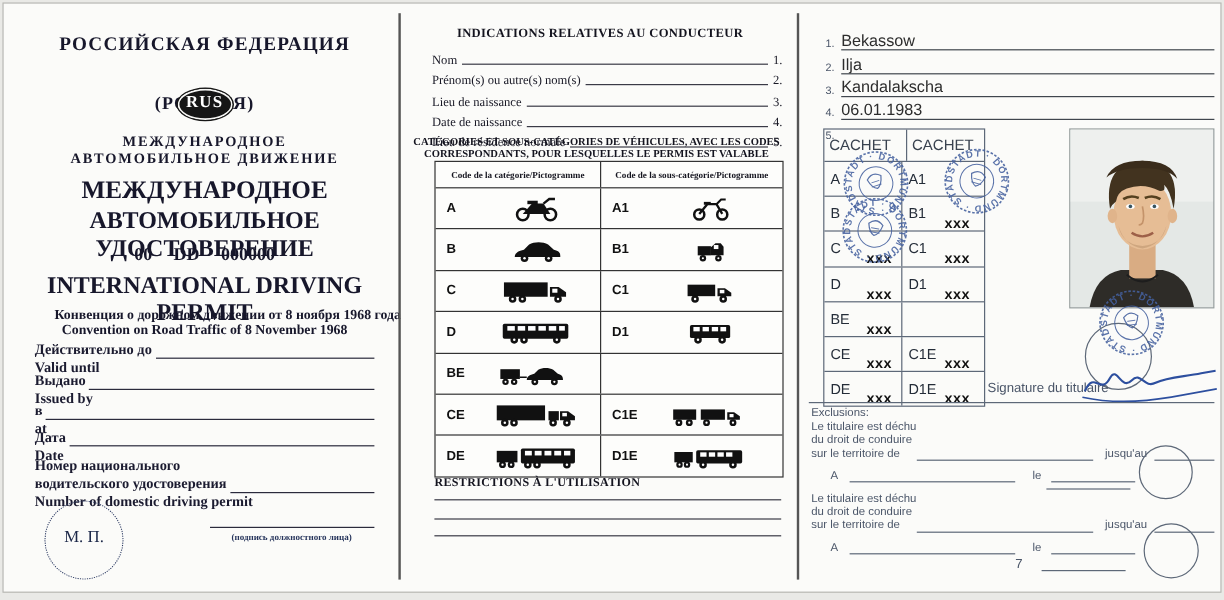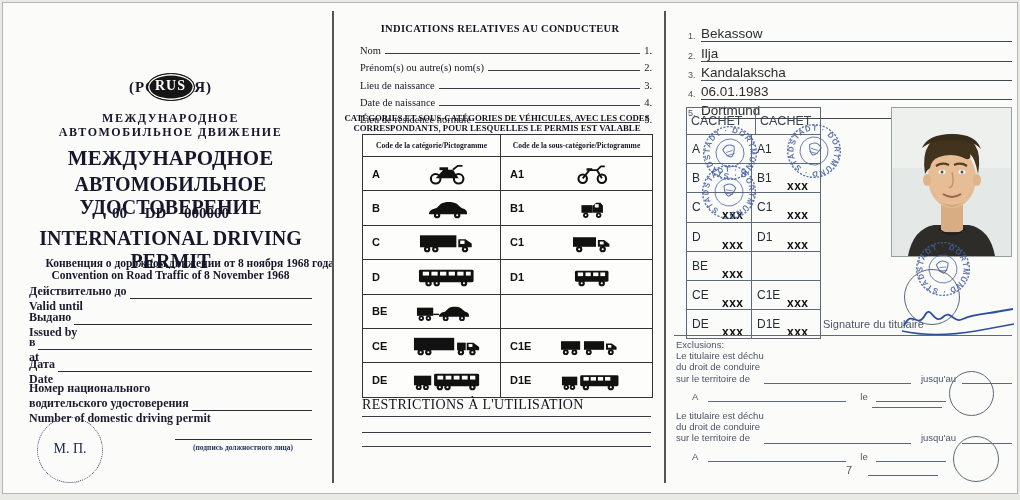--- a/index.html
+++ b/index.html
@@ -31,21 +31,21 @@
   .vhead div{display:flex;align-items:center;justify-content:center;font-weight:bold;font-size:7.6px;color:#15151f;}
   .vh1{width:137px;border-right:1.3px solid #333;}
   .vh2{flex:1;}
   .vrow{display:flex;height:33.4px;border-bottom:1.3px solid #333;}
   .vrow:last-child{border-bottom:none;}
   .vcell{display:flex;align-items:center;}
   .vcell.first{width:137px;border-right:1.3px solid #333;}
   .vcell.second{flex:1;}
   .vcode{font-family:"Liberation Sans",sans-serif;font-weight:bold;font-size:11px;color:#111;width:30px;padding-left:9px;}
   .vicon{flex:1;display:flex;justify-content:center;align-items:center;padding-right:8px;}
-  .m-restrict{position:absolute;left:28px;top:394px;font-weight:normal;font-size:14px;color:#14141f;letter-spacing:.3px;}
+  .m-restrict{position:absolute;left:28px;top:394px;font-weight:bold;font-size:10px;color:#14141f;letter-spacing:.3px;}
   .rline{position:absolute;left:28px;width:289px;border-top:1.2px solid #3a3a46;}
   .entries{position:absolute;left:22px;top:20px;width:324px;}
   .entry{display:flex;align-items:flex-end;height:19.3px;}
   .enum{font-size:9px;color:#4a5568;width:13px;font-family:"Liberation Sans",sans-serif;padding-bottom:1px;}
   .eval{flex:1;border-bottom:1.1px solid #40464e;font-family:"Liberation Sans",sans-serif;font-size:13.5px;color:#2d2d2d;line-height:15px;}
   .ctable{position:absolute;left:20px;top:104px;width:133px;border:1.3px solid #5d6878;}
   .chead{display:flex;height:26px;border-bottom:1.3px solid #5d6878;text-align:right;}
   .chead div{display:flex;align-items:center;font-family:"Liberation Sans",sans-serif;font-size:12.5px;color:#39424f;padding-left:4px;}
   .ch1{width:64px;border-right:1.3px solid #5d6878;}
   .ch2{flex:1;}
@@ -82,20 +82,21 @@
 
 <svg width="0" height="0" style="position:absolute">
     <defs>
   <path id="stc" d="M40 40 m-24 0 a24 24 0 1 1 48 0 a24 24 0 1 1 -48 0"></path>
 </defs>
   </svg>
 
 <div class="paper">
 
   <div class="panel" style="left:4px;width:327px;">
+    <div class="c-center" style="top:26px;font-size:16px;font-weight:bold;letter-spacing:1px;">РОССИЙСКАЯ ФЕДЕРАЦИЯ</div>
     <div class="c-center" style="top:45px;font-size:15px;font-weight:bold;letter-spacing:1px;margin-top:31px;">(РОССИЯ)</div>
     <div class="rus-oval" style="top:70px;">RUS</div>
     <div class="c-center" style="top:108px;font-size:12px;font-weight:bold;letter-spacing:1.5px;">МЕЖДУНАРОДНОЕ</div>
     <div class="c-center" style="top:122px;font-size:12px;font-weight:bold;letter-spacing:1.5px;">АВТОМОБИЛЬНОЕ ДВИЖЕНИЕ</div>
     <div class="c-center" style="top:143px;font-size:21px;font-weight:bold;">МЕЖДУНАРОДНОЕ</div>
     <div class="c-center" style="top:170px;font-size:20px;font-weight:bold;">АВТОМОБИЛЬНОЕ УДОСТОВЕРЕНИЕ</div>
     <div class="c-center" style="top:202px;font-size:15px;font-weight:bold;word-spacing:14px;">00 DD 000000</div>
     <div class="c-center" style="top:224px;font-size:20px;font-weight:bold;">INTERNATIONAL DRIVING PERMIT</div>
     <div class="c-center" style="top:254px;font-size:11.5px;font-weight:bold;text-align:right;">Конвенция о дорожном движении от 8 ноября 1968 года</div>
     <div class="c-center" style="top:266px;font-size:11.5px;font-weight:bold;">Convention on Road Traffic of 8 November 1968</div>
@@ -438,21 +439,20 @@
         <div class="entry">
           <span class="enum">3.</span>
           <span class="eval">Kandalakscha</span>
         </div>
         <div class="entry">
           <span class="enum">4.</span>
           <span class="eval">06.01.1983</span>
         </div>
         <div class="entry">
           <span class="enum">5.</span>
-          <span class="eval">Dortmund</span>
         </div>
       </div>
 
     <div class="ctable">
       <div class="chead">
         <div class="ch1">CACHET</div>
         <div class="ch2">CACHET</div>
       </div>
       <div>
           <div class="crow">

